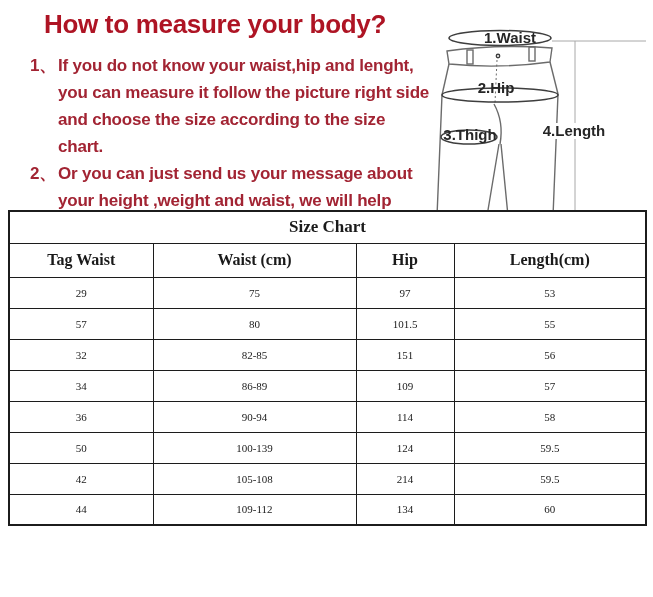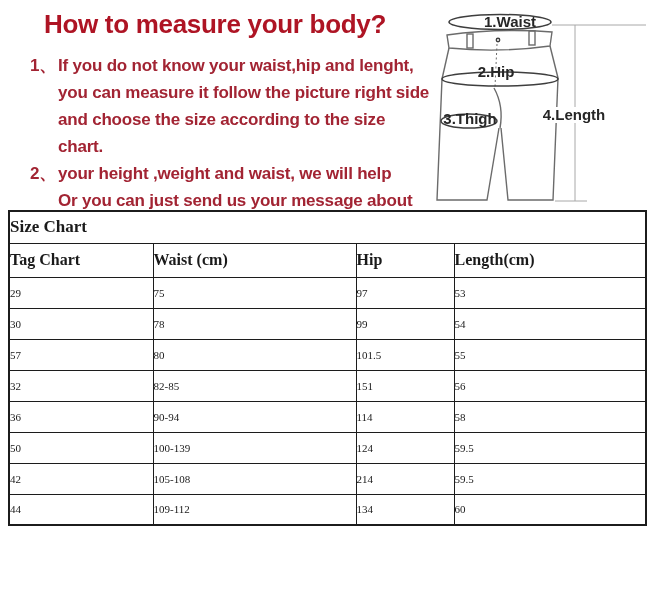--- a/index.html
+++ b/index.html
@@ -37,21 +37,21 @@
     letter-spacing: -0.2px;
     line-height: 27px;
   }
   .instr-item { display: flex; }
   .instr-num { width: 28px; flex: 0 0 28px; }
   .instr-lines { flex: 1; }
 
   
   .diagram {
     position: absolute;
-    left: 425px; top: 0;
+    left: 425px; top: 16px;
     width: 228px; height: 266px;
   }
   .diagram svg { display: block; width: 228px; height: 210px; }
   .diagram text {
     font-family: "Liberation Sans", sans-serif;
     font-size: 15px;
     font-weight: bold;
     fill: #262626;
   }
 
@@ -62,21 +62,21 @@
     width: 637px;
     border-collapse: collapse;
     table-layout: fixed;
     border: 2px solid #1c1c1c;
     font-family: "Liberation Serif", serif;
     color: #1a1a1a;
     background: #ffffff;
   }
   table.size-chart th, table.size-chart td {
     border: 1px solid #1c1c1c;
-    text-align: left;
+    text-align: center;
     vertical-align: middle;
     padding: 0;
   }
   tr.chart-title-row th { height: 32px; font-size: 17px; font-weight: bold; }
   tr.col-header-row th  { height: 34px; font-size: 16px; font-weight: bold; }
   table.size-chart td   { height: 31px; font-size: 11px; font-weight: normal; }
 </style>
 </head>
 <body>
 
@@ -89,22 +89,22 @@
       <span class="instr-num">1、</span>
       <span class="instr-lines">
         <div>If you do not know your waist,hip and lenght,</div>
         <div>you can measure it follow the picture right side</div>
         <div>and choose the size according to the size chart.</div>
       </span>
     </div>
     <div class="instr-item">
       <span class="instr-num">2、</span>
       <span class="instr-lines">
+        <div>Or you can just send us your message about</div>
         <div>your height ,weight and waist, we will help</div>
-        <div>Or you can just send us your message about</div>
         <div>you to choose the suitable size.</div>
       </span>
     </div>
   </div>
 
   <div class="diagram">
     <svg viewBox="0 0 228 210" xmlns="http://www.w3.org/2000/svg">
 
       <g stroke="#a8a8a8" stroke-width="1" fill="none">
         <line x1="127" y1="25" x2="221" y2="25"></line>
@@ -144,52 +144,52 @@
       <col style="width:144px">
       <col style="width:203px">
       <col style="width:98px">
       <col style="width:192px">
     </colgroup>
     <thead>
       <tr class="chart-title-row">
         <th colspan="4">Size Chart</th>
       </tr>
       <tr class="col-header-row">
-        <th>Tag Chart</th>
+        <th>Tag Waist</th>
         <th>Waist (cm)</th>
         <th>Hip</th>
         <th>Length(cm)</th>
       </tr>
     </thead>
     <tbody>
         <tr>
           <td>29</td>
           <td>75</td>
           <td>97</td>
           <td>53</td>
         </tr>
         <tr>
-          <td>30</td>
-          <td>78</td>
-          <td>99</td>
-          <td>54</td>
-        </tr>
-        <tr>
           <td>57</td>
           <td>80</td>
           <td>101.5</td>
           <td>55</td>
         </tr>
         <tr>
           <td>32</td>
           <td>82-85</td>
           <td>151</td>
           <td>56</td>
         </tr>
         <tr>
+          <td>34</td>
+          <td>86-89</td>
+          <td>109</td>
+          <td>57</td>
+        </tr>
+        <tr>
           <td>36</td>
           <td>90-94</td>
           <td>114</td>
           <td>58</td>
         </tr>
         <tr>
           <td>50</td>
           <td>100-139</td>
           <td>124</td>
           <td>59.5</td>

